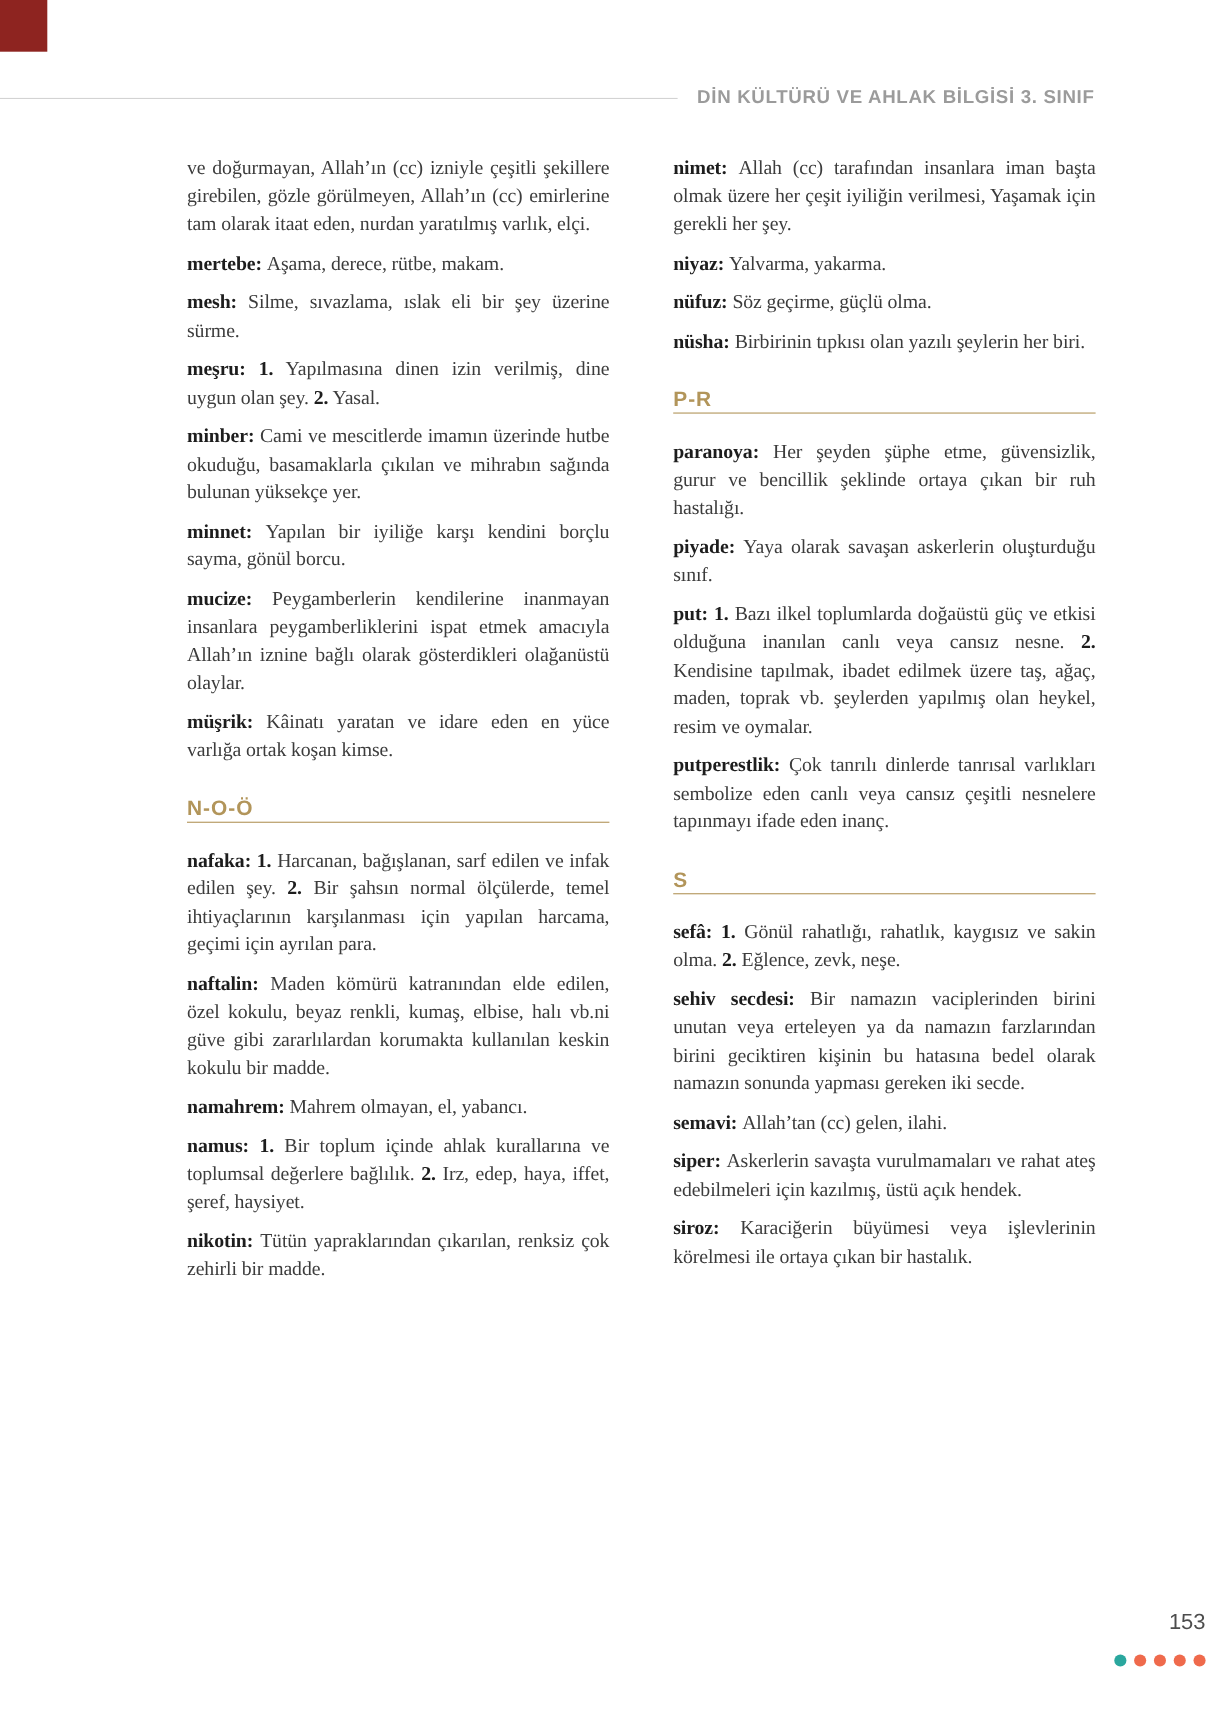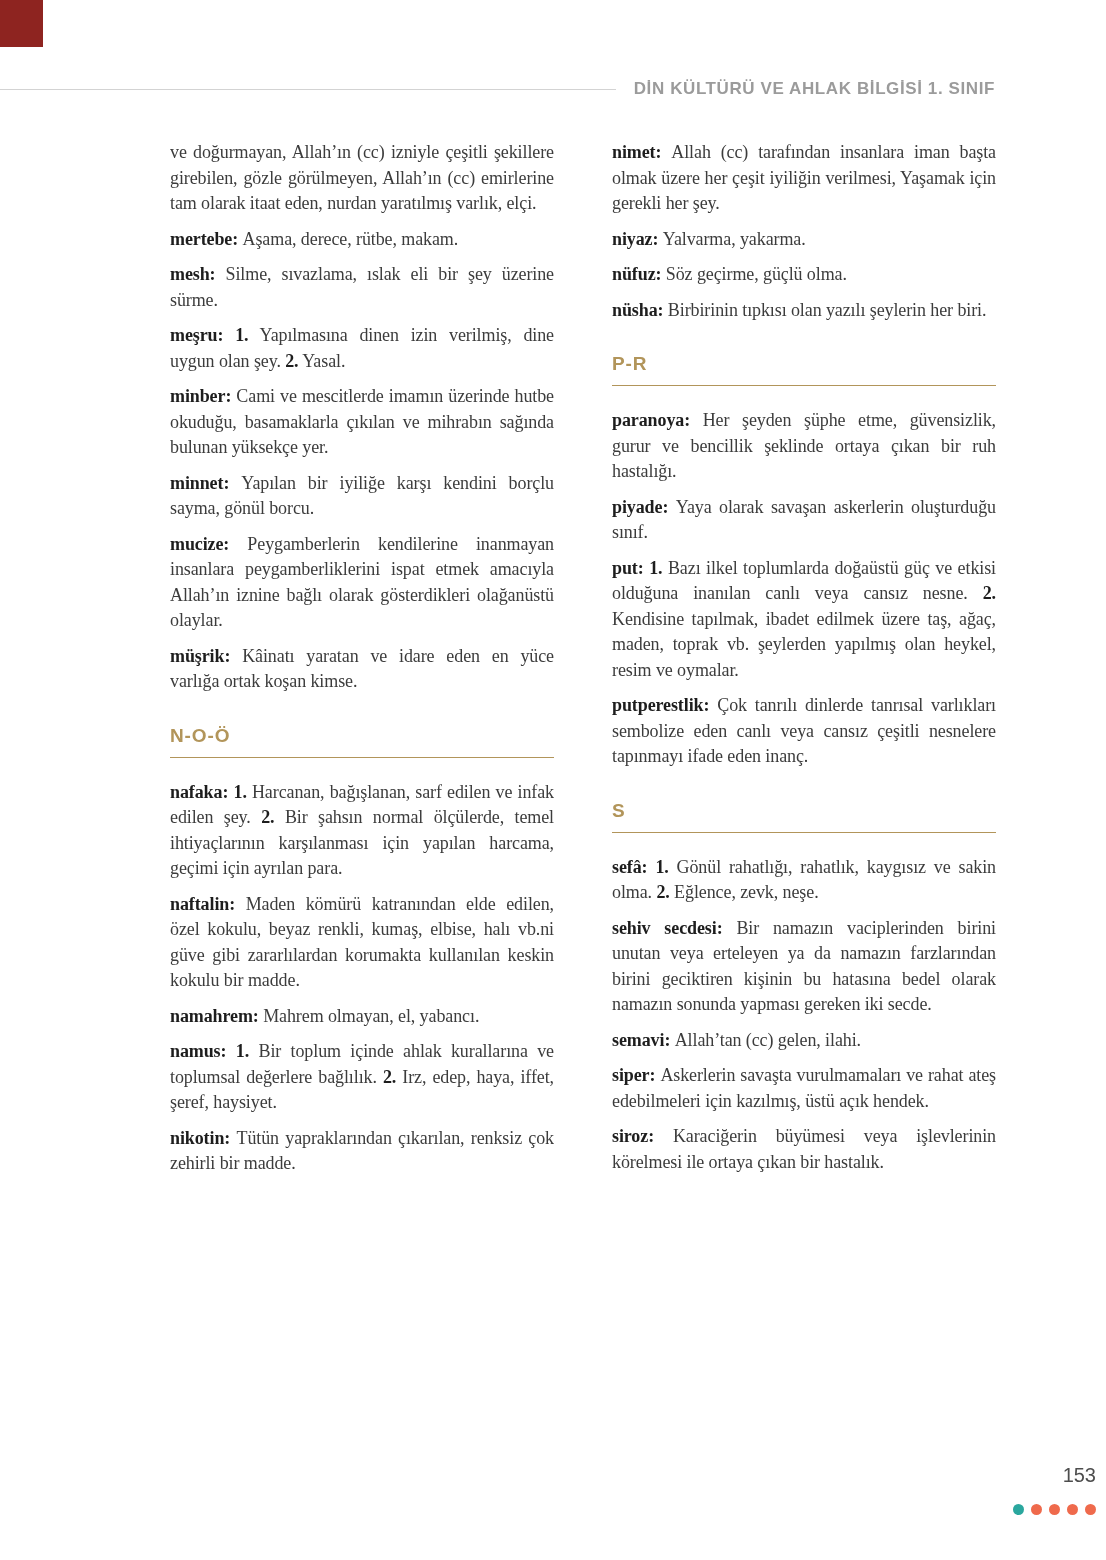--- a/index.html
+++ b/index.html
@@ -34,38 +34,38 @@
   }
   .col{width:384px;}
   .entry{
     font-size:18px;line-height:25.5px;color:var(--body-text);
     text-align:justify;margin-bottom:10px;letter-spacing:-0.1px;font-family:Liberation Serif, serif;
   }
   .entry b{color:var(--term-text);font-weight:700;}
   .section-heading{
     color:var(--accent-gold);font-size:19px;font-weight:700;
     letter-spacing:0.9px;margin-top:30px;margin-bottom:22px;
-    padding-bottom:10px;border-bottom:1.5px solid var(--accent-gold);
+    border-bottom:1.5px solid var(--accent-gold);
   }
   .page-footer{
     position:absolute;top:1464px;left:0;width:1096px;
     display:flex;justify-content:flex-end;align-items:flex-end;gap:17px;flex-direction:column;
   }
   .page-number{font-size:20px;color:#4d4d4d;}
   .footer-dots{display:flex;gap:7px;align-items:center;}
   .footer-dot{width:11px;height:11px;border-radius:50%;}
 </style>
 </head>
 <body>
 
 <div class="corner-accent"></div>
 
 <header class="page-header">
   <div class="header-rule"></div>
-  <div class="header-title">DİN KÜLTÜRÜ VE AHLAK BİLGİSİ 1. SINIF</div>
+  <div class="header-title">DİN KÜLTÜRÜ VE AHLAK BİLGİSİ 3. SINIF</div>
 </header>
 
 <main class="columns">
   <div class="col" id="col-left">
       <p class="entry"><span>ve doğurmayan, Allah’ın (cc) izniyle çeşitli şekillere girebilen, gözle görülmeyen, Allah’ın (cc) emirlerine tam olarak itaat eden, nurdan yaratılmış varlık, elçi.</span></p>
       <p class="entry"><b>mertebe: </b><span>Aşama, derece, rütbe, makam.</span></p>
       <p class="entry"><b>mesh: </b><span>Silme, sıvazlama, ıslak eli bir şey üzerine sürme.</span></p>
       <p class="entry"><b>meşru: </b><b>1.</b><span> Yapılmasına dinen izin verilmiş, dine uygun olan şey. </span><b>2.</b><span> Yasal.</span></p>
       <p class="entry"><b>minber: </b><span>Cami ve mescitlerde imamın üzerinde hutbe okuduğu, basamaklarla çıkılan ve mihrabın sağında bulunan yüksekçe yer.</span></p>
       <p class="entry"><b>minnet: </b><span>Yapılan bir iyiliğe karşı kendini borçlu sayma, gönül borcu.</span></p>

